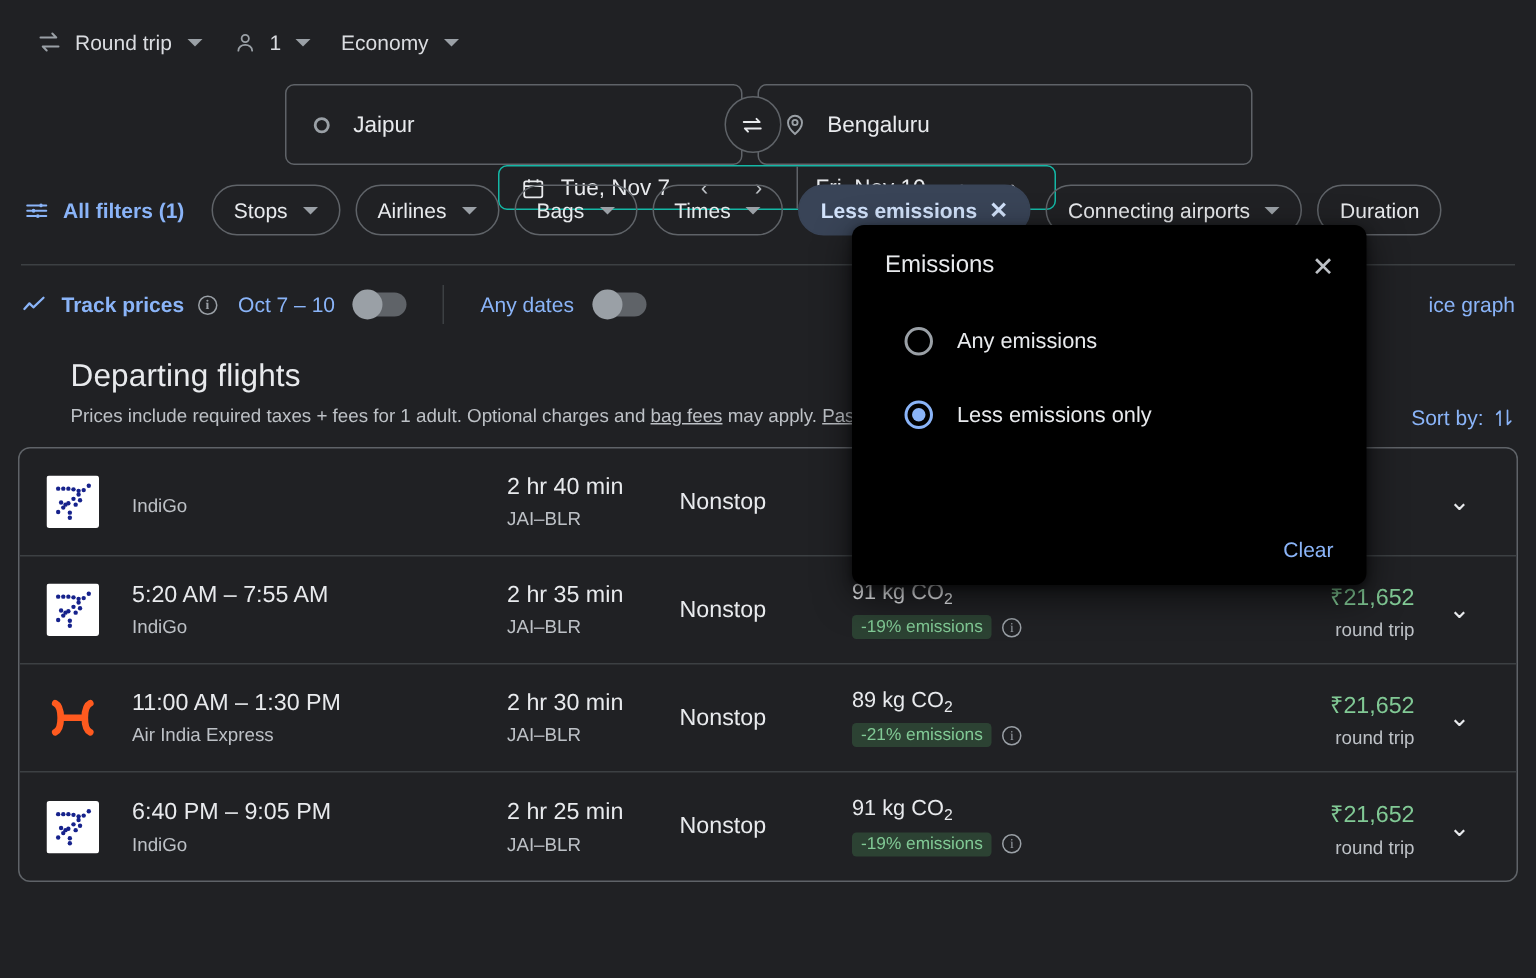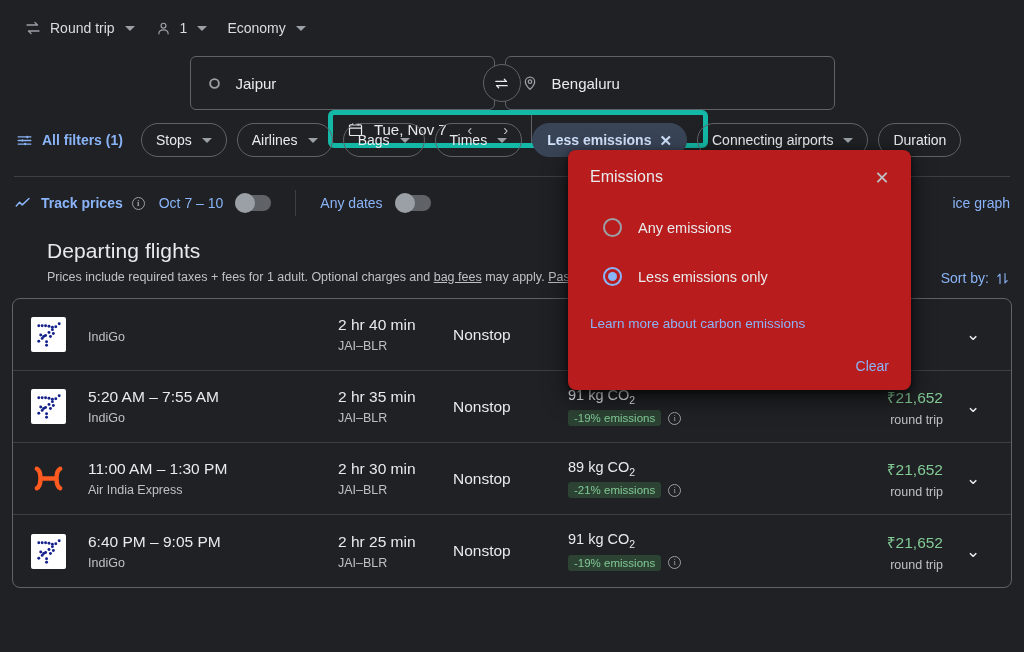--- a/index.html
+++ b/index.html
@@ -45,21 +45,21 @@
   .field-dest { width: 330px; margin-left: 10px; }
   .field-text { font-size: 15px; color: #e8eaed; }
   .swap {
     position: absolute; left: 293px; z-index: 4;
     width: 38px; height: 38px; border-radius: 50%;
     border: 1px solid #5f6368; background: #202124;
     display: flex; align-items: center; justify-content: center; cursor: pointer;
   }
   .date-box {
     display: flex; align-items: center;
-    height: 54px; border: 5px solid #14b8a6; border-radius: 6px;
+    height: 54px; border: 1px solid #14b8a6; border-radius: 6px;
     margin-left: 12px; padding: 0 14px; flex: 1; min-width: 0;
   }
   .date-item { display: flex; align-items: center; gap: 10px; }
   .date-text { font-size: 15px; color: #e8eaed; white-space: nowrap; }
   .nav-arrow {
     width: 26px; height: 26px; border-radius: 50%;
     display: flex; align-items: center; justify-content: center;
     color: #bdc1c6; font-size: 15px; cursor: pointer; user-select: none;
   }
   .vdiv { width: 1px; height: 28px; background: #5f6368; margin: 0 12px; }
@@ -160,21 +160,21 @@
     border: 1px solid #9aa0a6; color: #9aa0a6;
     font-size: 9px; line-height: 11px; text-align: center;
     font-family: "Liberation Serif", serif;
   }
   .chev { color: #e8eaed; font-size: 17px; line-height: 1; }
 
   
   .dialog {
     position: absolute; left: 568px; top: 150px;
     width: 343px; height: 240px;
-    background: #b91c1c; border-radius: 8px;
+    background: #000000; border-radius: 8px;
     box-shadow: 0 8px 24px rgba(0,0,0,.6), 0 2px 6px rgba(0,0,0,.5);
     z-index: 50; padding: 18px 22px 0 22px;
   }
   .dlg-title { font-size: 16px; color: #e8eaed; }
   .dlg-close {
     position: absolute; right: 16px; top: 15px;
     width: 26px; height: 26px; display: flex; align-items: center; justify-content: center;
     color: #bdc1c6; font-size: 18px; cursor: pointer; border-radius: 50%;
   }
   .radio-row {
@@ -563,17 +563,16 @@
     <div class="radio-row first">
       <span class="radio"></span>
       <span class="radio-label">Any emissions</span>
     </div>
 
     <div class="radio-row second">
       <span class="radio checked"></span>
       <span class="radio-label">Less emissions only</span>
     </div>
 
-    <span class="dlg-link">Learn more about carbon emissions</span>
     <span class="dlg-clear">Clear</span>
   </div>
 
 </div>
 
 </body></html>

